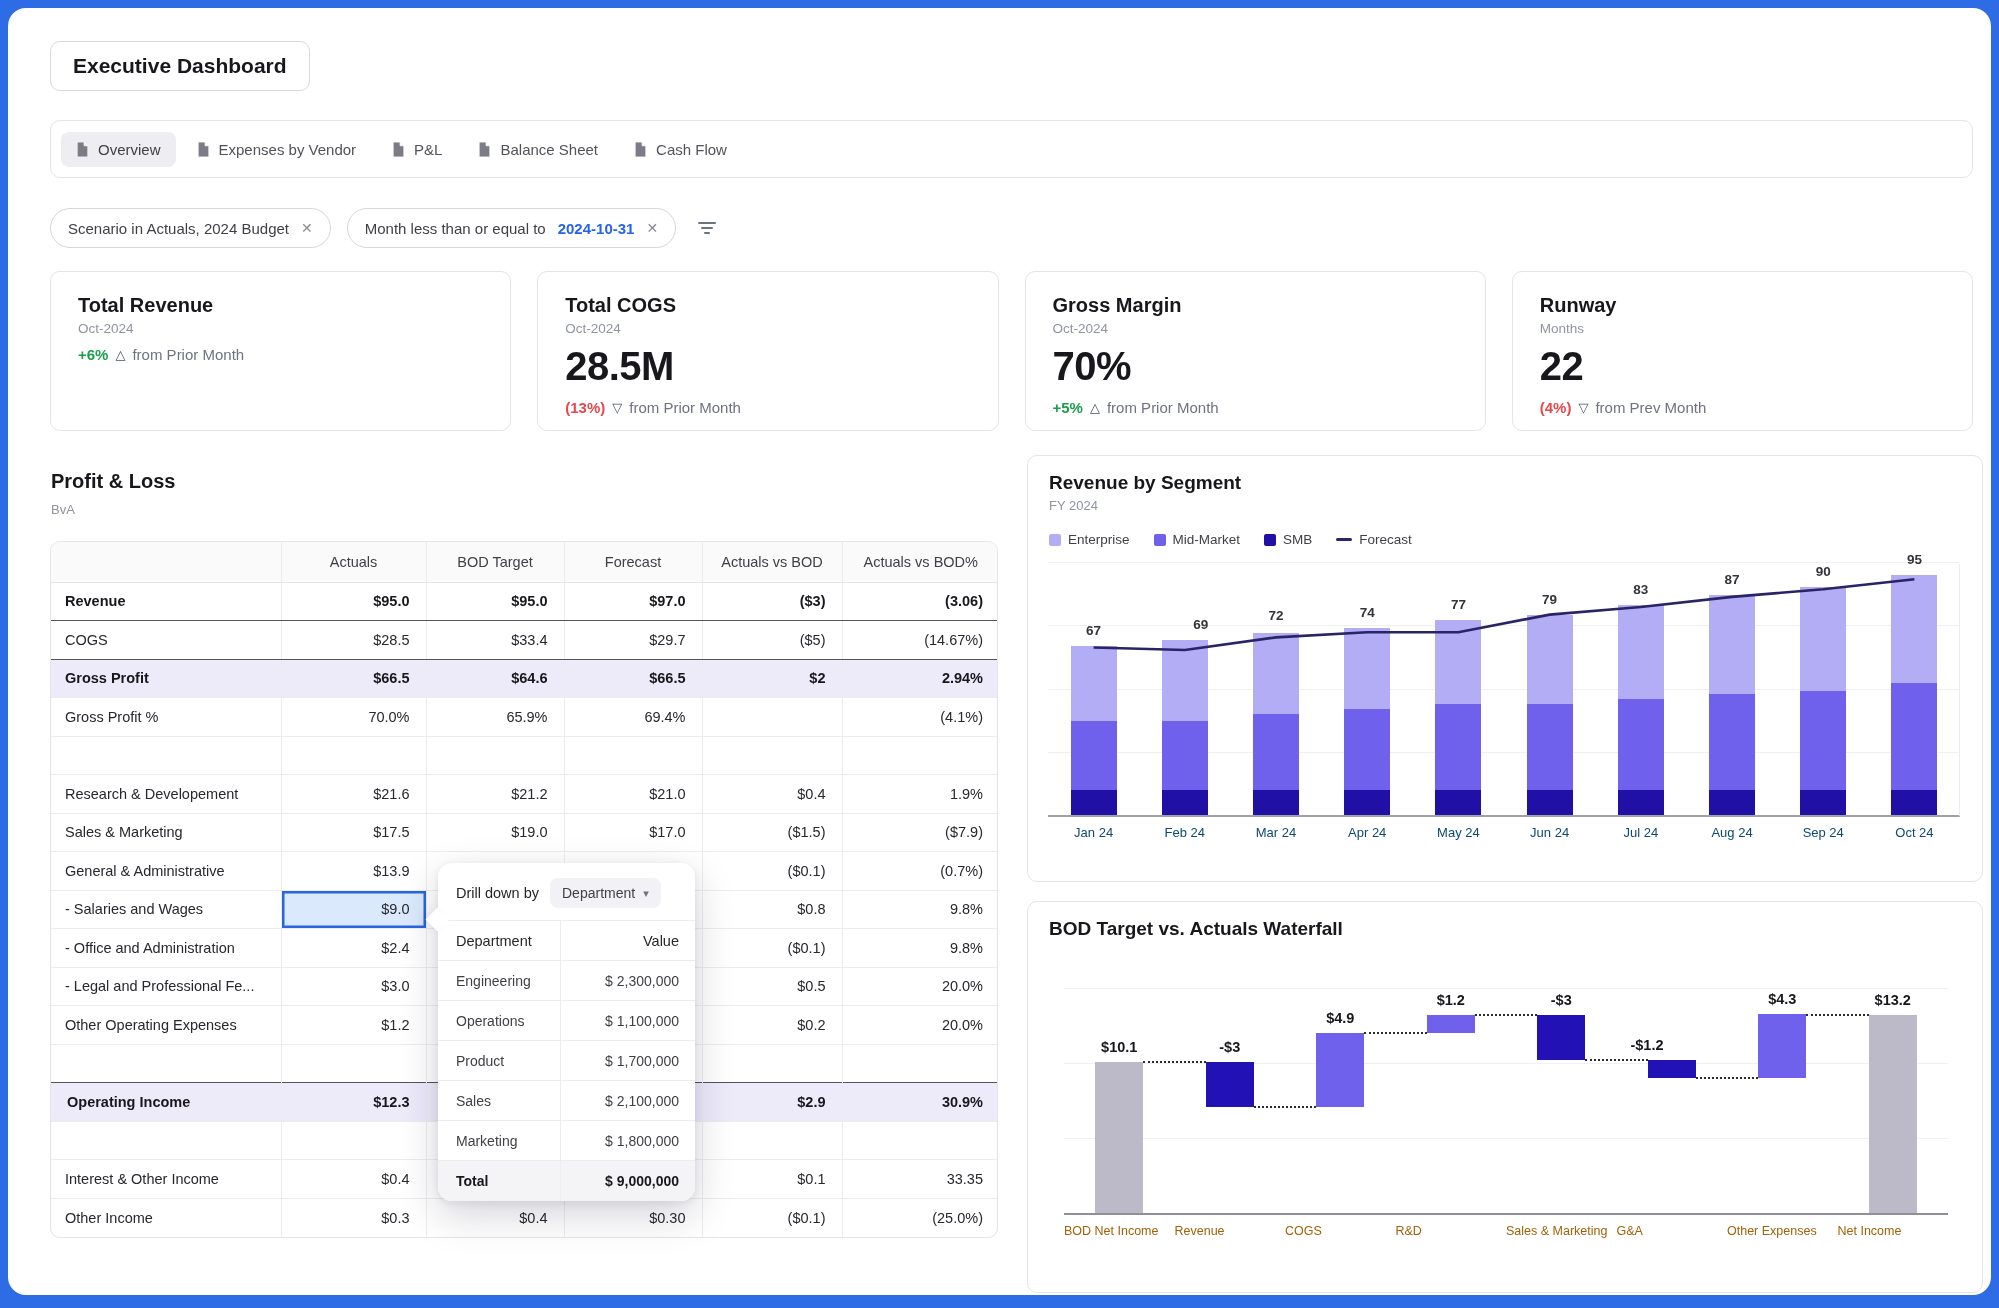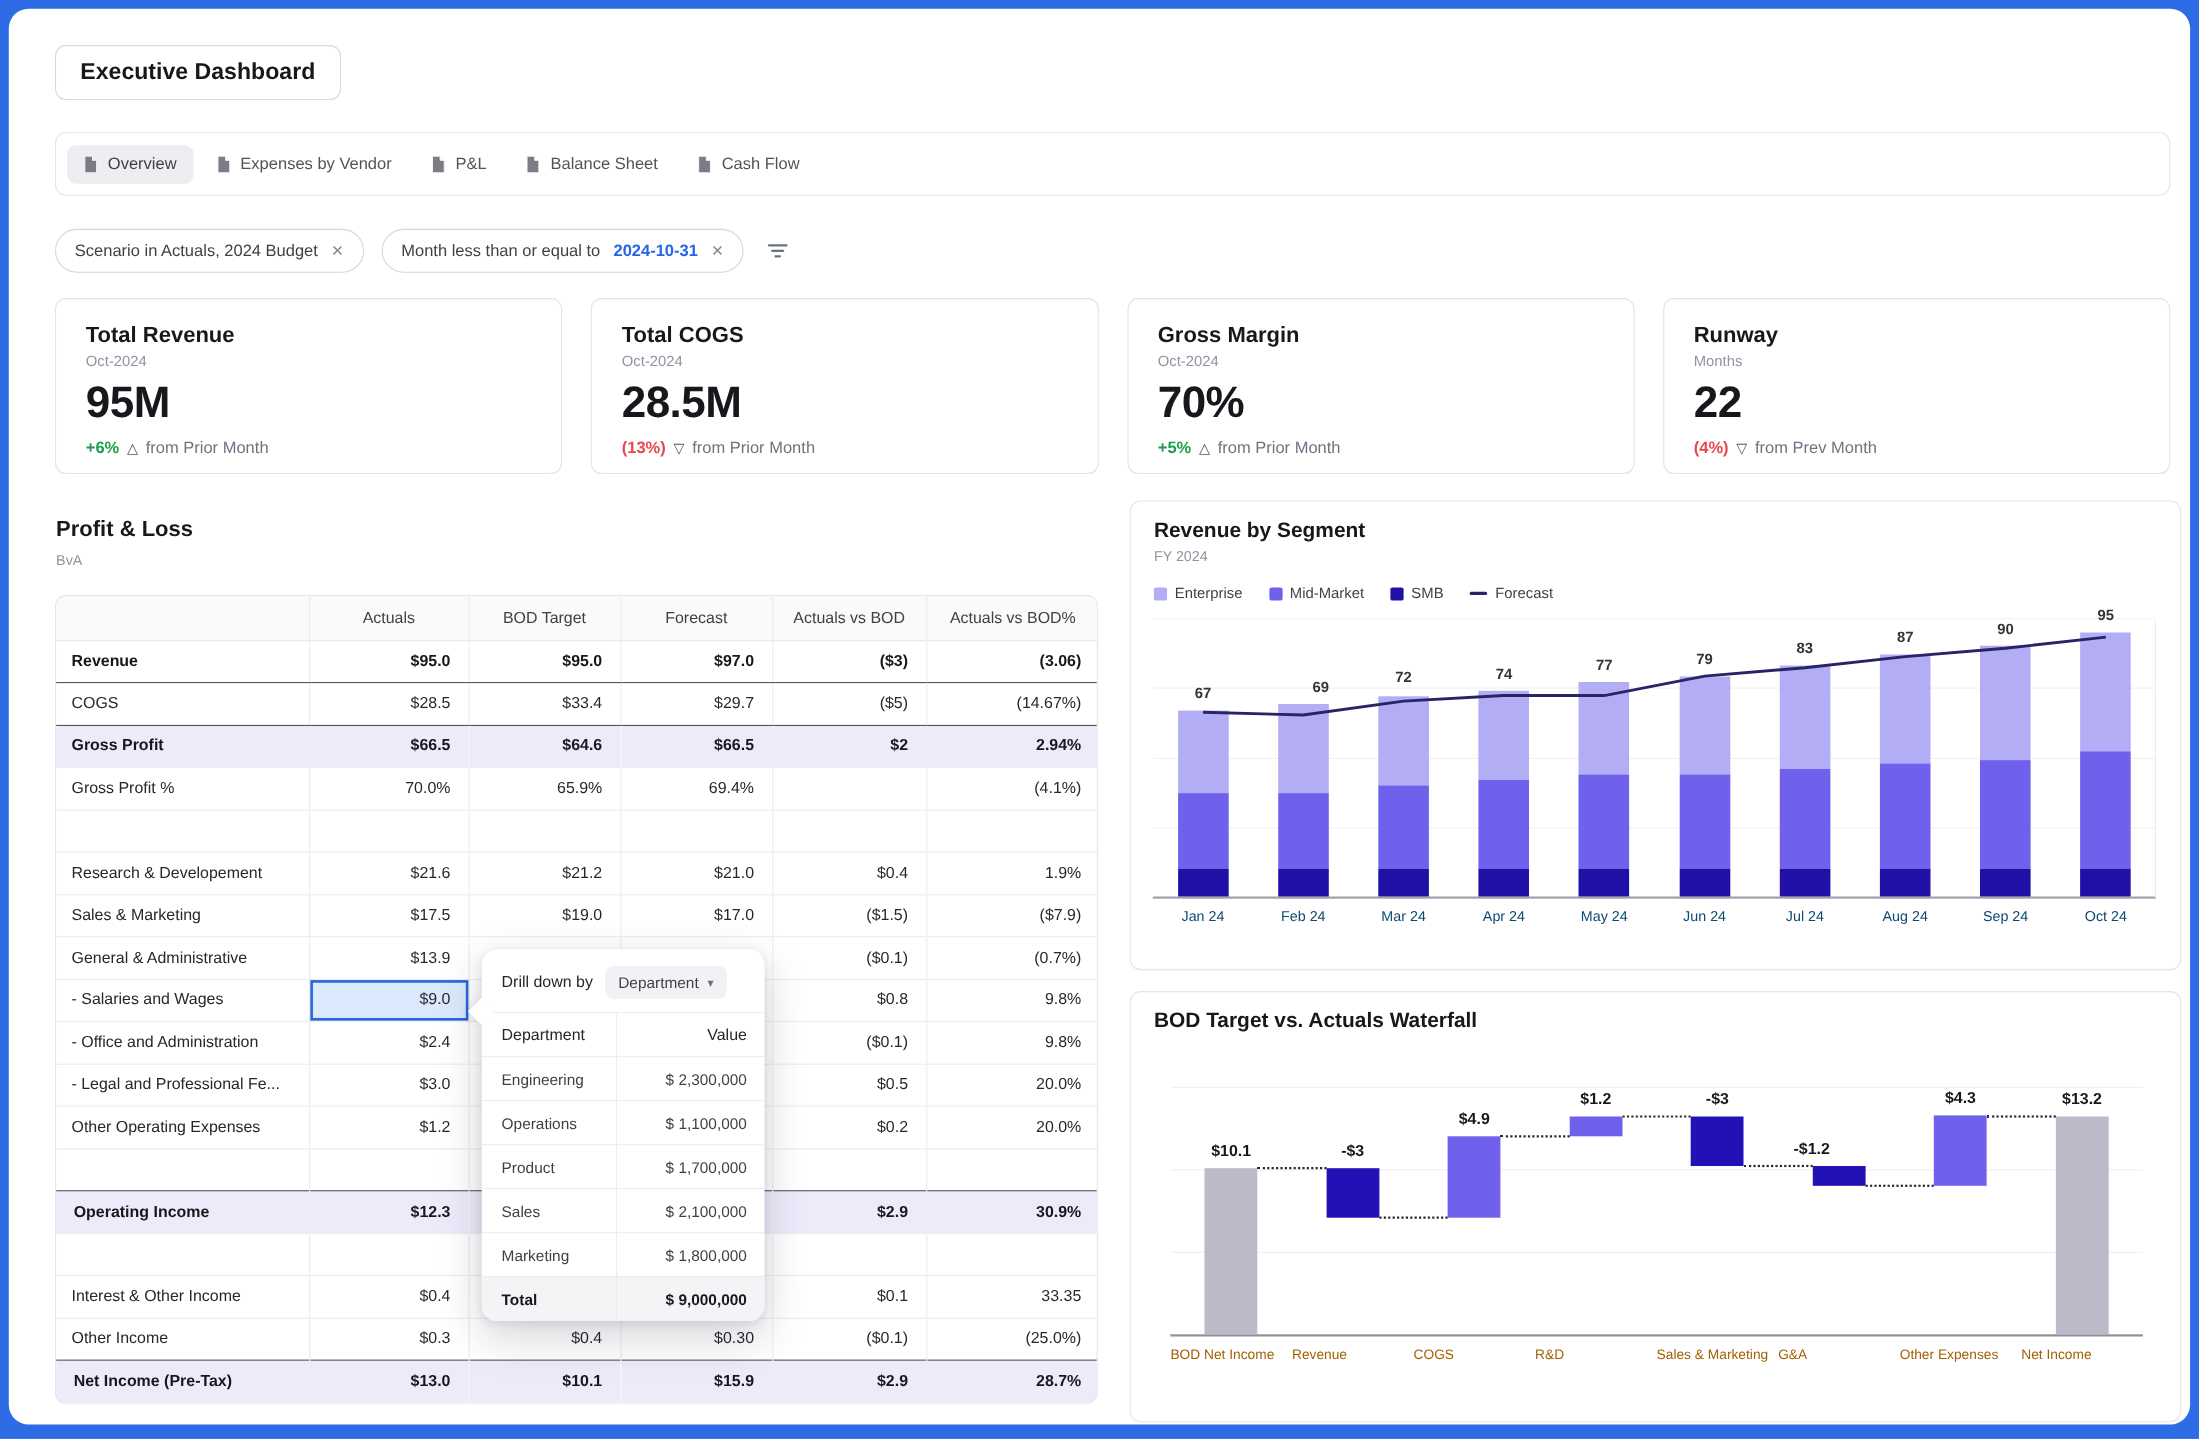--- a/index.html
+++ b/index.html
@@ -159,21 +159,20 @@
           <div style="width: 18px;"></div>
           <div style="width: 12px;"></div>
           <div style="width: 6px;"></div>
         </div>
       </div>
 
     <div id="kpi-grid">
         <div class="kpi">
           <div class="t">Total Revenue</div>
           <div class="s">Oct-2024</div>
-          <div class="v">95M</div>
           <div class="d">
             <b class="up">+6%</b>
             <span class="tri">△</span>
             <span>from Prior Month</span>
           </div>
         </div>
         <div class="kpi">
           <div class="t">Total COGS</div>
           <div class="s">Oct-2024</div>
           <div class="v">28.5M</div>
@@ -348,28 +347,20 @@
               <td class="num">$0.1</td>
               <td class="num">33.35</td>
             </tr>
             <tr class="">
               <td>Other Income</td>
               <td class="num">$0.3</td>
               <td class="num">$0.4</td>
               <td class="num">$0.30</td>
               <td class="num">($0.1)</td>
               <td class="num">(25.0%)</td>
-            </tr>
-            <tr class="bold hl thick-t">
-              <td>Net Income (Pre-Tax)</td>
-              <td class="num">$13.0</td>
-              <td class="num">$10.1</td>
-              <td class="num">$15.9</td>
-              <td class="num">$2.9</td>
-              <td class="num">28.7%</td>
             </tr>
           </tbody>
       </table>
     </div>
 
     <div id="popup-pointer"></div>
     <div id="popup">
       <div class="popup-head">
         <span class="lbl">Drill down by</span>
         <span class="pill">

